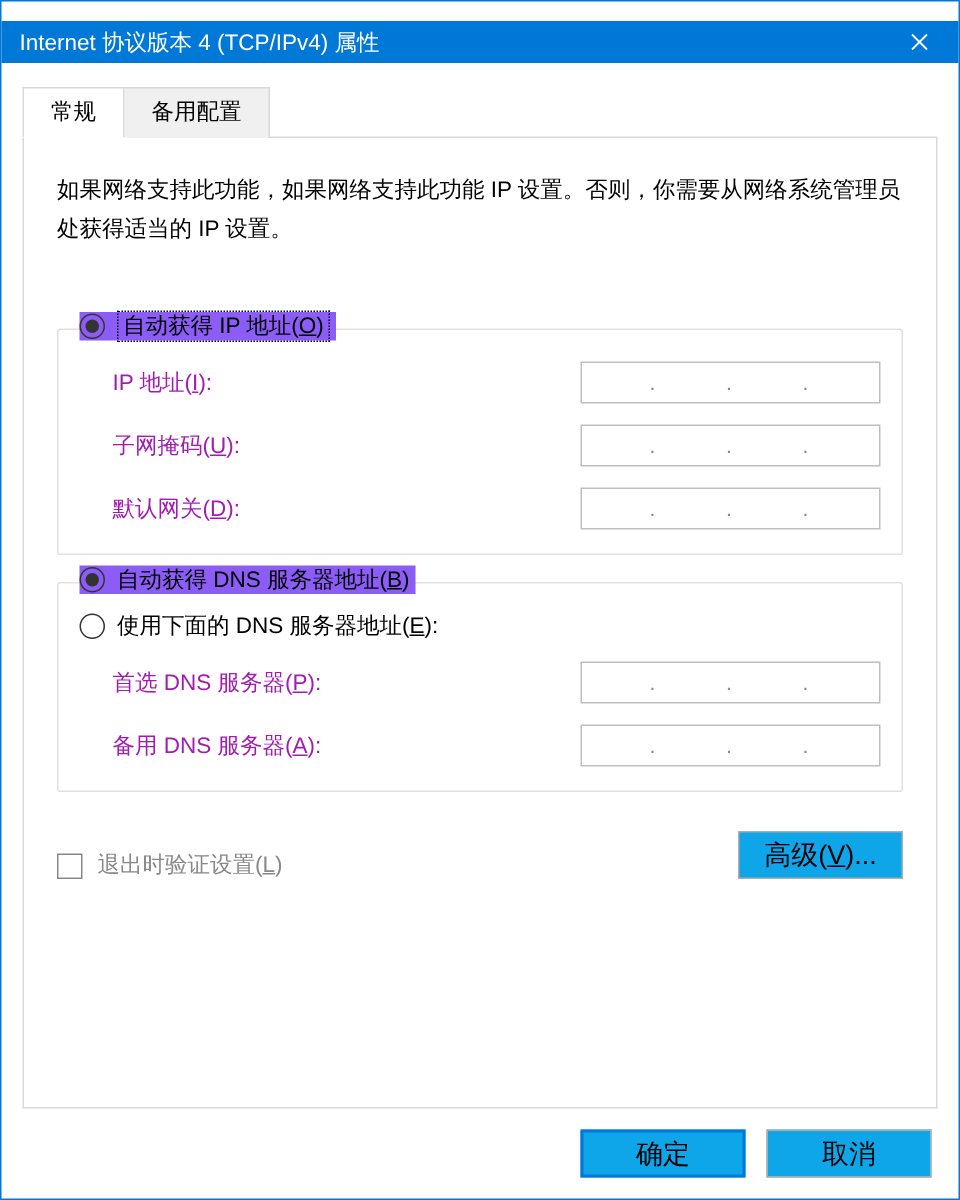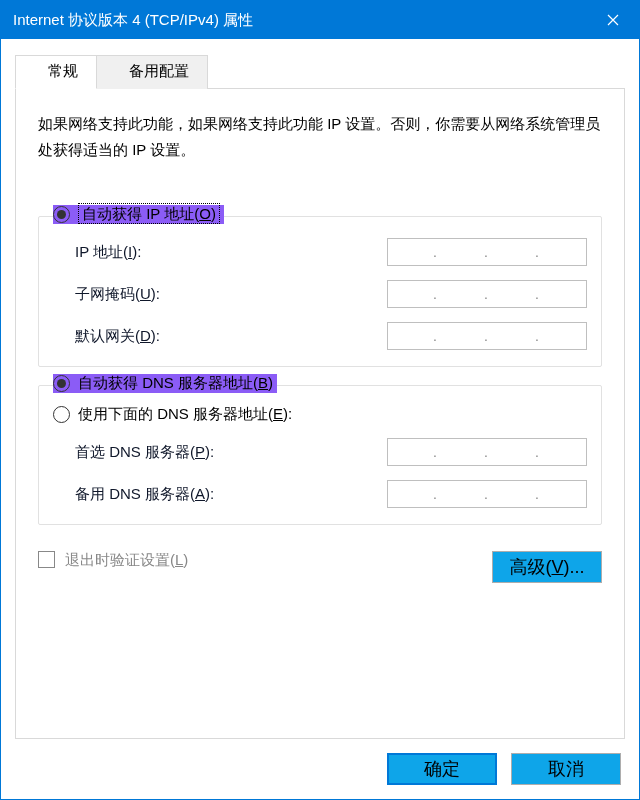--- a/index.html
+++ b/index.html
@@ -1,49 +1,49 @@
 <!DOCTYPE html>
 <html><head>
 <meta charset="utf-8">
 <style>
 * { box-sizing: border-box; margin: 0; padding: 0; font-family: "Microsoft YaHei", "Segoe UI", Tahoma, sans-serif; }
 body { background: #fff; width: 640px; height: 800px; overflow: hidden; }
 
 .window { width: 640px; height: 800px; border: 1px solid #0078d7; display: flex; flex-direction: column; }
 
-.titlebar { background: #0078d7; color: #fff; height: 38px; display: flex; align-items: center; padding-left: 12px; font-size: 15px; }
+.titlebar { background: #0078d7; color: #fff; height: 28px; display: flex; align-items: center; padding-left: 12px; font-size: 15px; margin-top: 13px; }
 .titlebar-title { flex: 1; }
 .close-btn { width: 52px; height: 38px; display: flex; align-items: center; justify-content: center; font-size: 16px; cursor: pointer; }
 
 .content { flex: 1; padding: 16px 14px 14px 14px; display: flex; flex-direction: column; }
 
 .tabstrip { display: flex; position: relative; z-index: 2; margin-bottom: -1px; }
-.tab { padding: 6px 18px 7px 32px; font-size: 15px; background: #f0f0f0; border: 1px solid #d9d9d9; border-bottom: none; cursor: pointer; }
+.tab { padding: 6px 18px 7px 18px; font-size: 15px; background: #f0f0f0; border: 1px solid #d9d9d9; border-bottom: none; cursor: pointer; }
 .tab.active { background: #fff; border-bottom: 1px solid #fff; position: relative; }
 .tab + .tab { border-left: none; }
 
 .tabpanel { flex: 1; border: 1px solid #d9d9d9; background: #fff; padding: 22px 22px 18px 22px; display: flex; flex-direction: column; font-size: 15px; color: #000; }
 
 .intro { line-height: 1.7; margin-bottom: 36px; }
 
 .group { border: 1px solid #e1e1e1; border-radius: 2px; padding: 0 14px 16px 14px; margin-bottom: 18px; position: relative; }
 .group .radio-row { display: flex; align-items: center; margin: 12px 0 6px 0; }
 .group .radio-row.first { margin-top: -12px; background:#8b5cf6; width:fit-content; padding-right:4px;}
 .radio { appearance: none; width: 17px; height: 17px; border: 1px solid #333; border-radius: 50%; margin-right: 8px; position: relative; cursor: pointer; flex-shrink:0;}
 .radio:checked::after { content: ""; position: absolute; top: 3px; left: 3px; width: 9px; height: 9px; background: #333; border-radius: 50%; }
 .radio-label { cursor: pointer; }
 .radio-label u { text-decoration: underline; }
 .focus-rect { border: 1px dotted #000; padding: 1px 3px; }
 
 .field-row { display: flex; align-items: center; margin-top: 14px; padding-left: 22px; }
-.field-label { flex: 1; color: #0f172a; }
+.field-label { flex: 1; color: #a21caf; }
 .ip-input { width: 200px; height: 28px; border: 1px solid #bfbfbf; background: #fff; display: flex; align-items: center; justify-content: space-evenly; color: #aaa; font-size: 14px; letter-spacing: 2px; }
 .ip-input .dot { color: #888; }
 
-.bottom-row { display: flex; align-items: flex-start; margin-top: 8px; }
+.bottom-row { display: flex; align-items: flex-end; margin-top: 8px; }
 .checkbox { appearance: none; width: 17px; height: 17px; border: 1px solid #888; margin-right: 10px; cursor: pointer; }
 .checkbox:checked::after { content: "✓"; display:block; text-align:center; line-height:15px; font-size:13px; color:#000;}
 .chk-label { color: #888; flex:1;}
 .btn { min-width: 110px; height: 32px; border: 1px solid #adadad; background: #0ea5e9; font-size: 18px; cursor: pointer; padding: 0 14px; }
 .btn.focus { border: 2px solid #0078d7; }
 
 .dialog-buttons { display: flex; justify-content: flex-end; gap: 14px; padding: 14px 4px 0 0; }
 </style>
 </head>
 <body>

